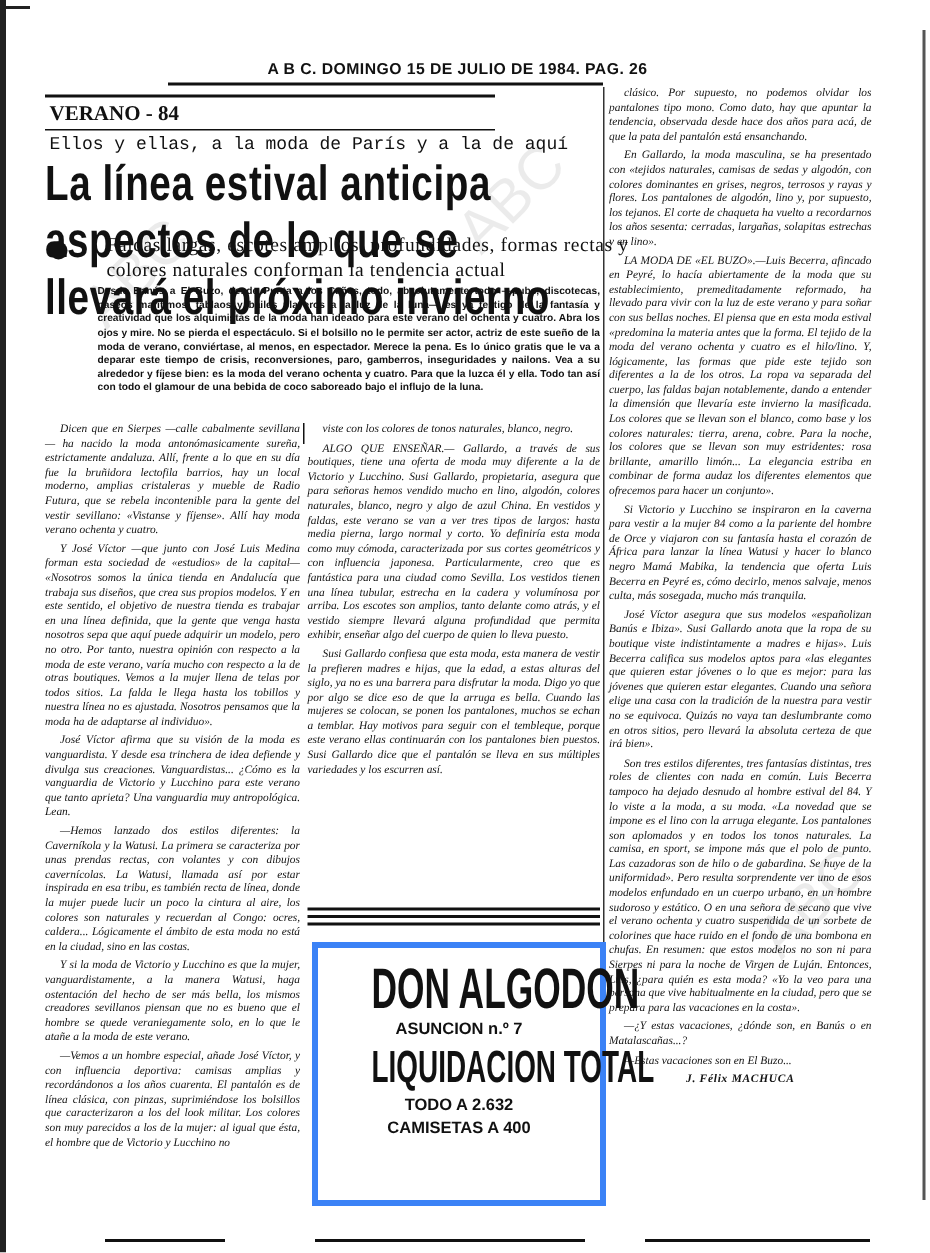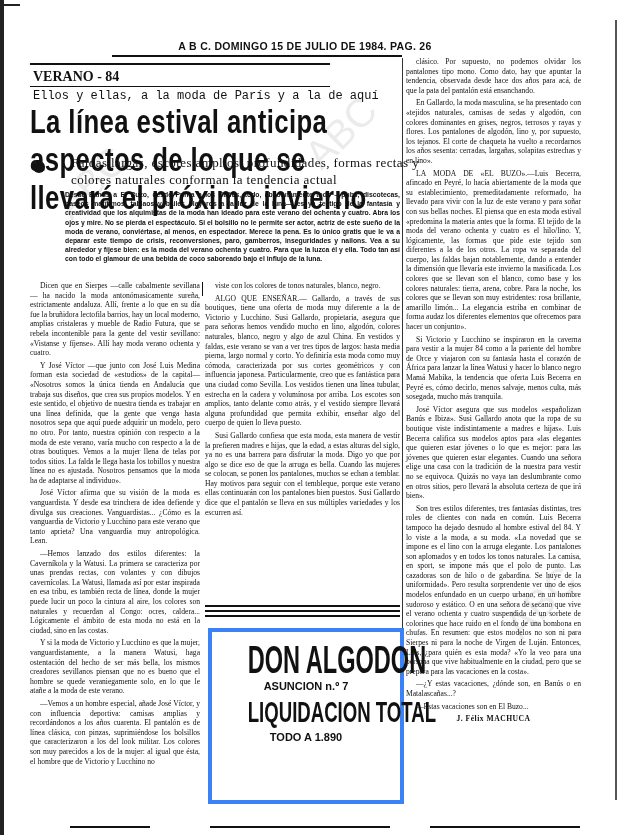--- a/index.html
+++ b/index.html
@@ -16,21 +16,21 @@
   .section-rule { position:absolute; left:30px; top:86px; width:300px; height:1px; background:#111; }
   .kicker { position:absolute; left:33px; top:89px; font-family:Liberation Mono, monospace; font-size:12px; }
   .headline { position:absolute; left:30px; top:103px; width:370px; font-family:"Liberation Sans", sans-serif;
               font-weight:bold; font-size:33px; line-height:38px; transform:scaleX(0.78); transform-origin:left top;
               width:470px; letter-spacing:0.5px; }
   .bullet { position:absolute; left:33px; top:161px; width:12px; height:12px; border-radius:50%; background:#111; }
   .subhead { position:absolute; left:55px; top:154px; width:350px; font-family:Liberation Serif, serif;
              font-size:13px; line-height:17px; letter-spacing:0.4px;margin-left:16px; }
   .lead { position:absolute; left:65px; top:190px; width:335px; font-family:"Liberation Sans", sans-serif;
           font-weight:bold; font-size:6.8px; line-height:9.2px; text-align:justify; }
-  .col { position:absolute; font-size:7.6px; line-height:9.6px; text-align:justify; }
+  .col { position:absolute; font-size:7.6px; line-height:9.6px; text-align:justify;font-style:italic; }
   .col p { margin:0 0 3px 0; text-indent:10px; }
   .col-left { left:30px; top:281px; width:170px; }
   .col-mid { left:205px; top:281px; width:195px; }
   .col-right { left:406px; top:57px; width:175px; }
   .col-divider { position:absolute; left:202px; top:282px; width:1px; height:14px; background:#111; }
   .right-divider { position:absolute; left:402px; top:58px; width:1px; height:745px; background:#333; }
   .signature { text-align:center; font-weight:bold; letter-spacing:0.5px; margin-top:3px; }
   .ad-rules { position:absolute; left:205px; top:605px; width:195px; }
   .ad-rules div { height:2px; background:#111; margin-bottom:3px; }
   .ad { position:absolute; left:208px; top:628px; width:188px; height:168px; border:4px solid #3b82f6;
@@ -101,18 +101,19 @@
 <div class="ad-rules">
   <div></div>
   <div></div>
   <div></div>
 </div>
 
 <div class="ad">
   <div class="ad-title">DON ALGODON</div>
   <div class="ad-addr">ASUNCION n.º 7</div>
   <div class="ad-sale">LIQUIDACION TOTAL</div>
-  <div class="ad-line">TODO A 1.890</div>
+  <div class="ad-line">TODO A 2.632</div>
+  <div class="ad-line">CAMISETAS A 400</div>
 </div>
 
 <div class="bottom-rules" style="left:70px;width:80px;"></div>
 <div class="bottom-rules" style="left:210px;width:180px;"></div>
 <div class="bottom-rules" style="left:430px;width:150px;"></div>
 
 </body></html>

